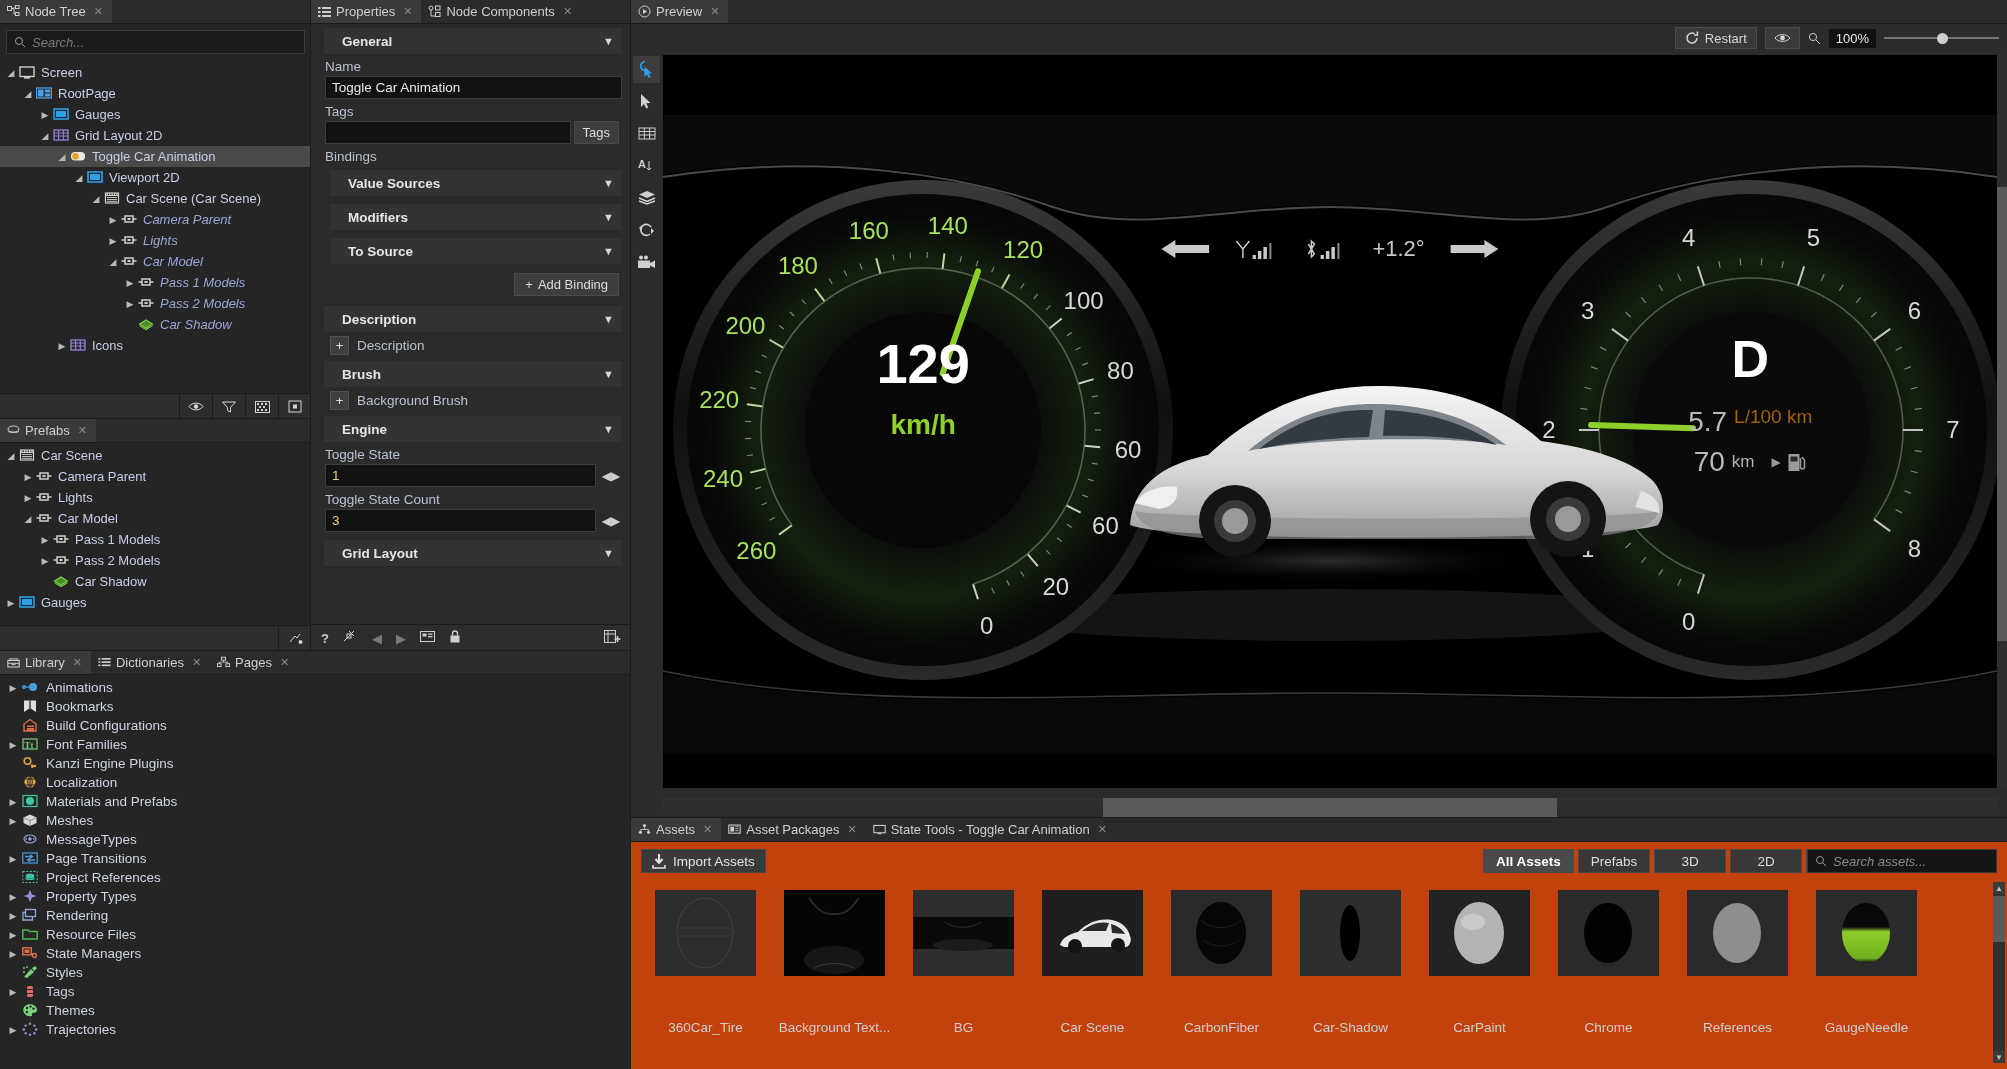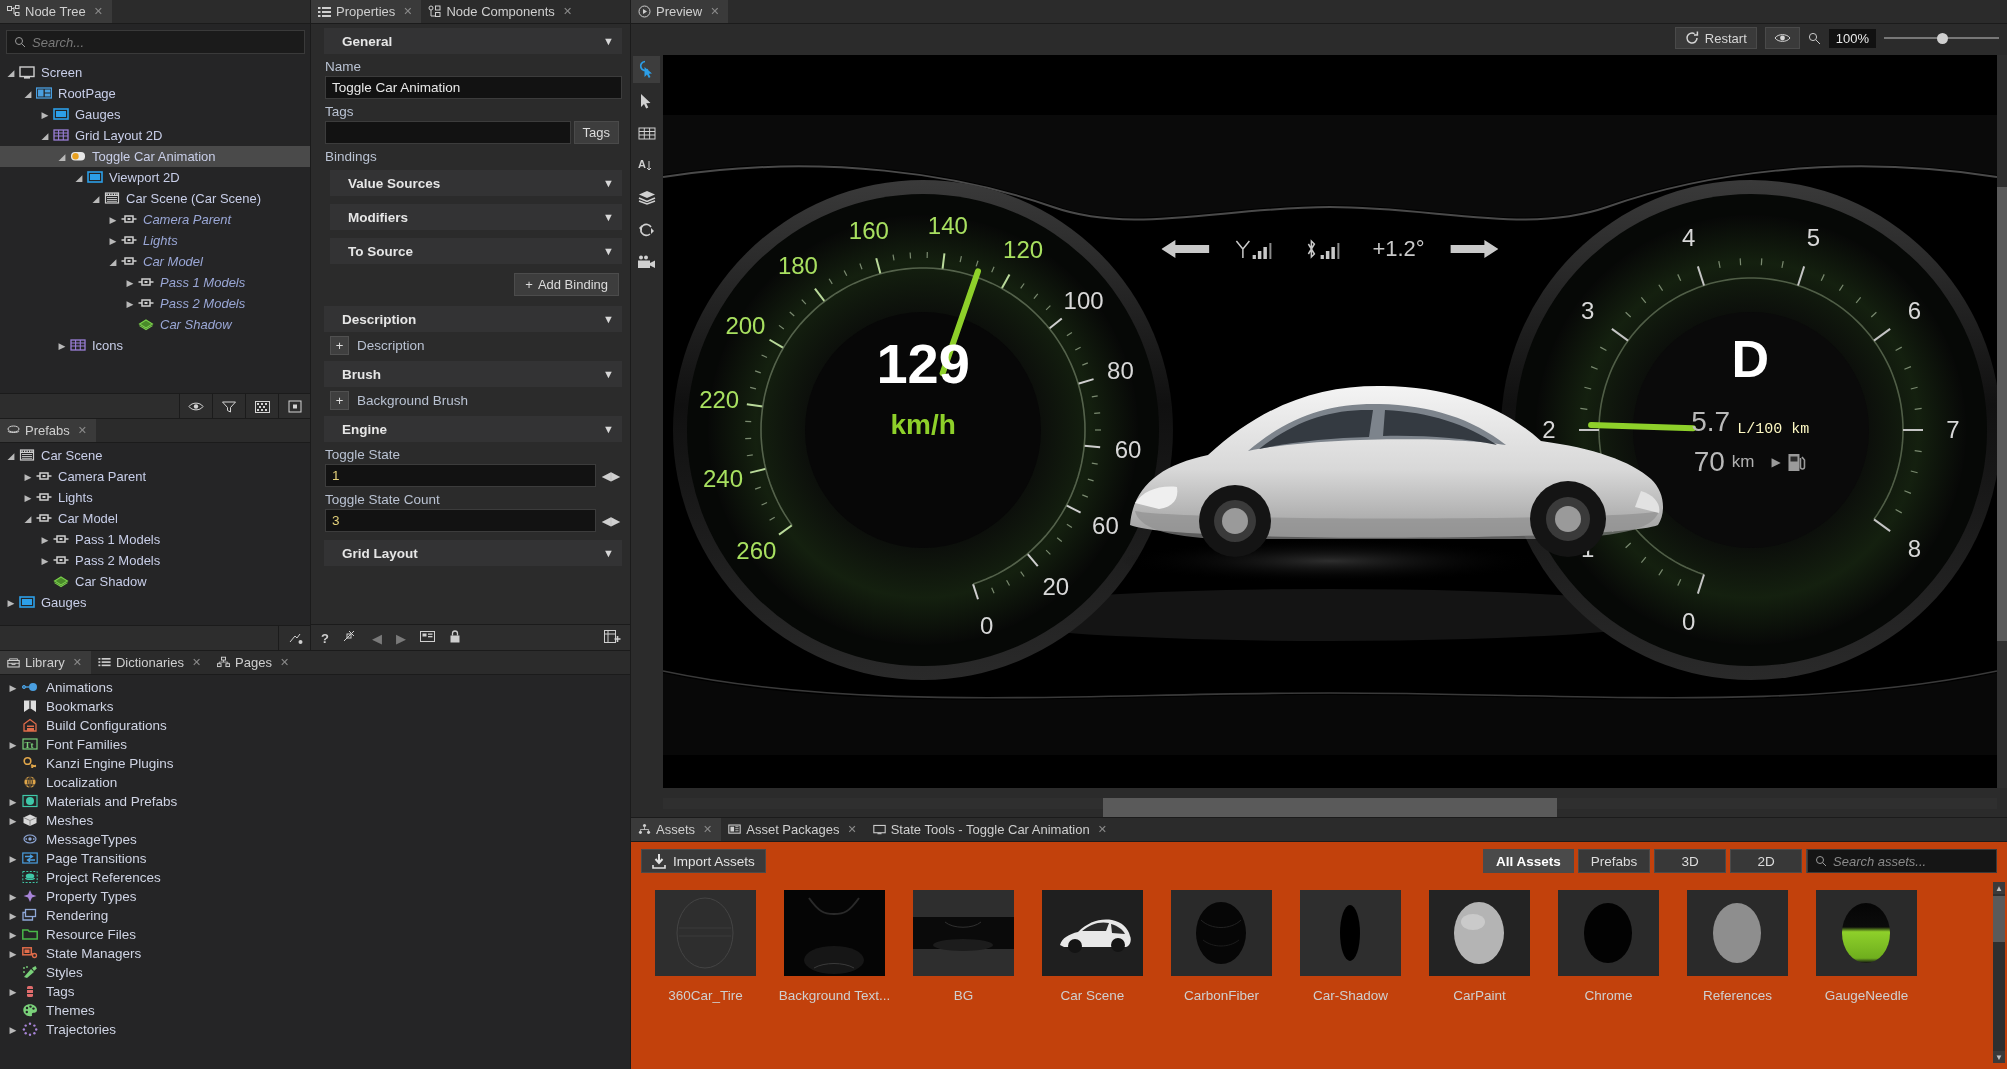--- a/index.html
+++ b/index.html
@@ -106,21 +106,21 @@
   .imp { display:flex; align-items:center; gap:7px; height:24px; padding:0 10px; background:#3a3a3a;
          border:1px solid #4a4a4a; color:#e2e2e2; font-size:13.5px;}
   .filters { margin-left:auto; display:flex; gap:4px; margin-right:110px;}
   .fbtn { height:24px; min-width:72px; padding:0 12px; background:#383838; border:1px solid #4a4a4a;
           color:#dcdcdc; font-size:13.5px; display:flex; align-items:center; justify-content:center;}
   .fbtn.on { background:#4a4a4a; color:#fff; font-weight:bold; }
   .asearch { position:absolute; right:10px; width:190px; height:24px; background:#151515; border:1px solid #3a3a3a;
              display:flex; align-items:center; gap:6px; padding:0 7px; }
   .asearch .ph { color:#8a8a8a; font-style:italic; font-size:13px; }
   .grid { position:absolute; top:64px; left:10px; right:16px; bottom:4px; display:flex; gap:0; }
-  .cell { width:129px; display:flex; flex-direction:column; align-items:center; padding-top:8px;}
+  .cell { width:129px; display:flex; flex-direction:column; align-items:center; padding-top:8px;gap:32px;}
   .thumb { width:101px; height:86px; background:#2e2e2e; position:relative; overflow:hidden;}
   .cname { margin-top:12px; font-size:13.5px; color:#cfcfcf; white-space:nowrap; }
   .as-vscroll { position:absolute; right:2px; top:64px; bottom:6px; width:12px; background:#2f2f2f; }
   .as-vscroll .ar { height:12px; display:flex; align-items:center; justify-content:center; color:#c0c0c0; font-size:8px; background:#3a3a3a;}
   .as-vscroll .thumbv { position:absolute; left:0; right:0; top:14px; height:46px; background:#5a5a5a;}
 
   .divider-v { position:absolute; width:1px; background:#1b1b1b; }
   .divider-h { position:absolute; height:1px; background:#1b1b1b; }
 </style>
 </head>
@@ -1119,23 +1119,23 @@
             <div class="dial-num" style="left: 69.3087%; top: 67.3578%;">1</div>
             <div class="dial-num" style="left: 66.4168%; top: 51.1596%;">2</div>
             <div class="dial-num" style="left: 69.3087%; top: 34.9614%;">3</div>
             <div class="dial-num" style="left: 76.88%; top: 24.9504%;">4</div>
             <div class="dial-num" style="left: 86.2385%; top: 24.9504%;">5</div>
             <div class="dial-num" style="left: 93.8097%; top: 34.9614%;">6</div>
             <div class="dial-num" style="left: 96.7016%; top: 51.1596%;">7</div>
             <div class="dial-num" style="left: 93.8097%; top: 67.3578%;">8</div>
           </div>
         <div style="position:absolute; left:81.5%; top:41.5%; transform:translate(-50%,-50%); font-size:52px; font-weight:bold; color:#fff;">D</div>
-        <div style="position:absolute; left:81.5%; top:50%; transform:translate(-50%,-50%); display:flex; align-items:flex-end; gap:7px;">
+        <div style="position:absolute; left:81.5%; top:50%; transform:translate(-50%,-50%); display:flex; align-items:flex-start; gap:7px;">
           <span style="font-size:28px; color:#b9b9b9;">5.7</span>
-          <span style="font-size:15px; color:#fef9c3;font-family:Liberation Mono, monospace;">L/100 km</span>
+          <span style="font-size:19px; color:#a16207;">L/100 km</span>
         </div>
         <div style="position:absolute; left:81.5%; top:55.5%; transform:translate(-50%,-50%); display:flex; align-items:center; gap:7px;">
           <span style="font-size:28px; color:#b9b9b9;">70</span>
           <span style="font-size:17px; color:#b0b0b0;">km</span>
           <span style="color:#9a9a9a;font-size:12px;margin-left:10px;">▶</span>
           <svg width="19" height="21" viewBox="0 0 19 21">
               <rect x="1" y="3" width="11" height="17" fill="#9a9a9a"></rect>
               <rect x="3" y="5.5" width="7" height="5" fill="#2a2a2a"></rect>
               <path d="M13 7 V16 A2 2 0 0 0 17 16 V9 L14.5 6" fill="none" stroke="#9a9a9a" stroke-width="1.6"></path>
             </svg>

